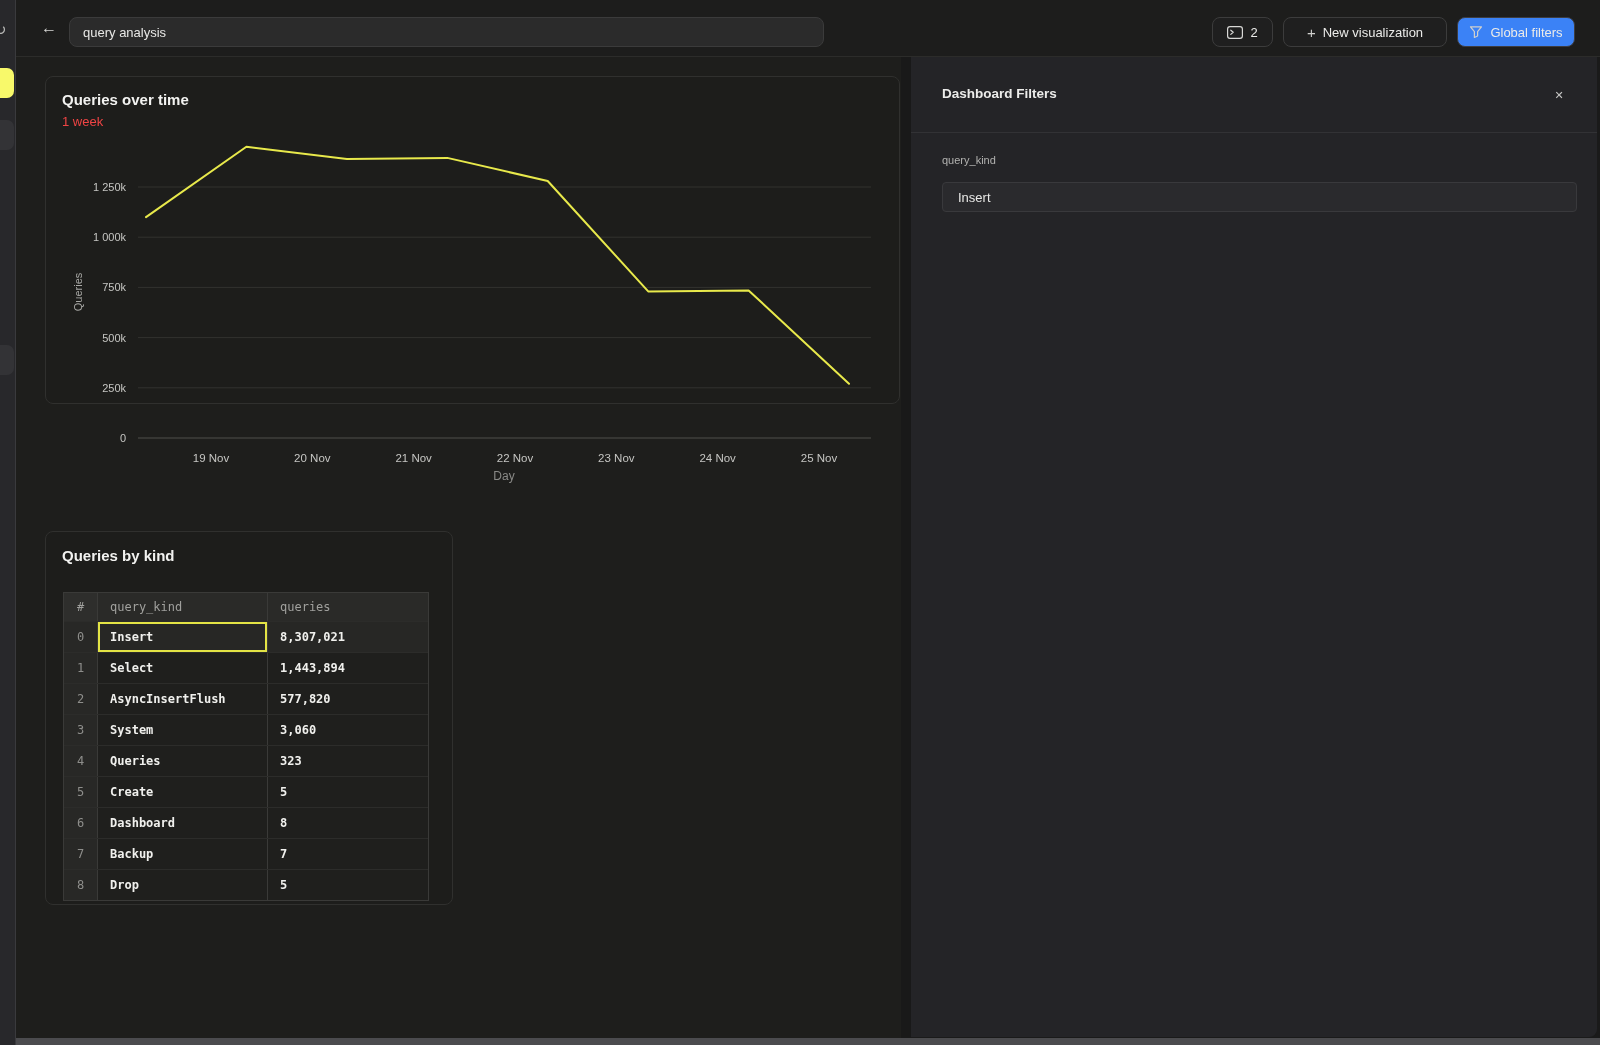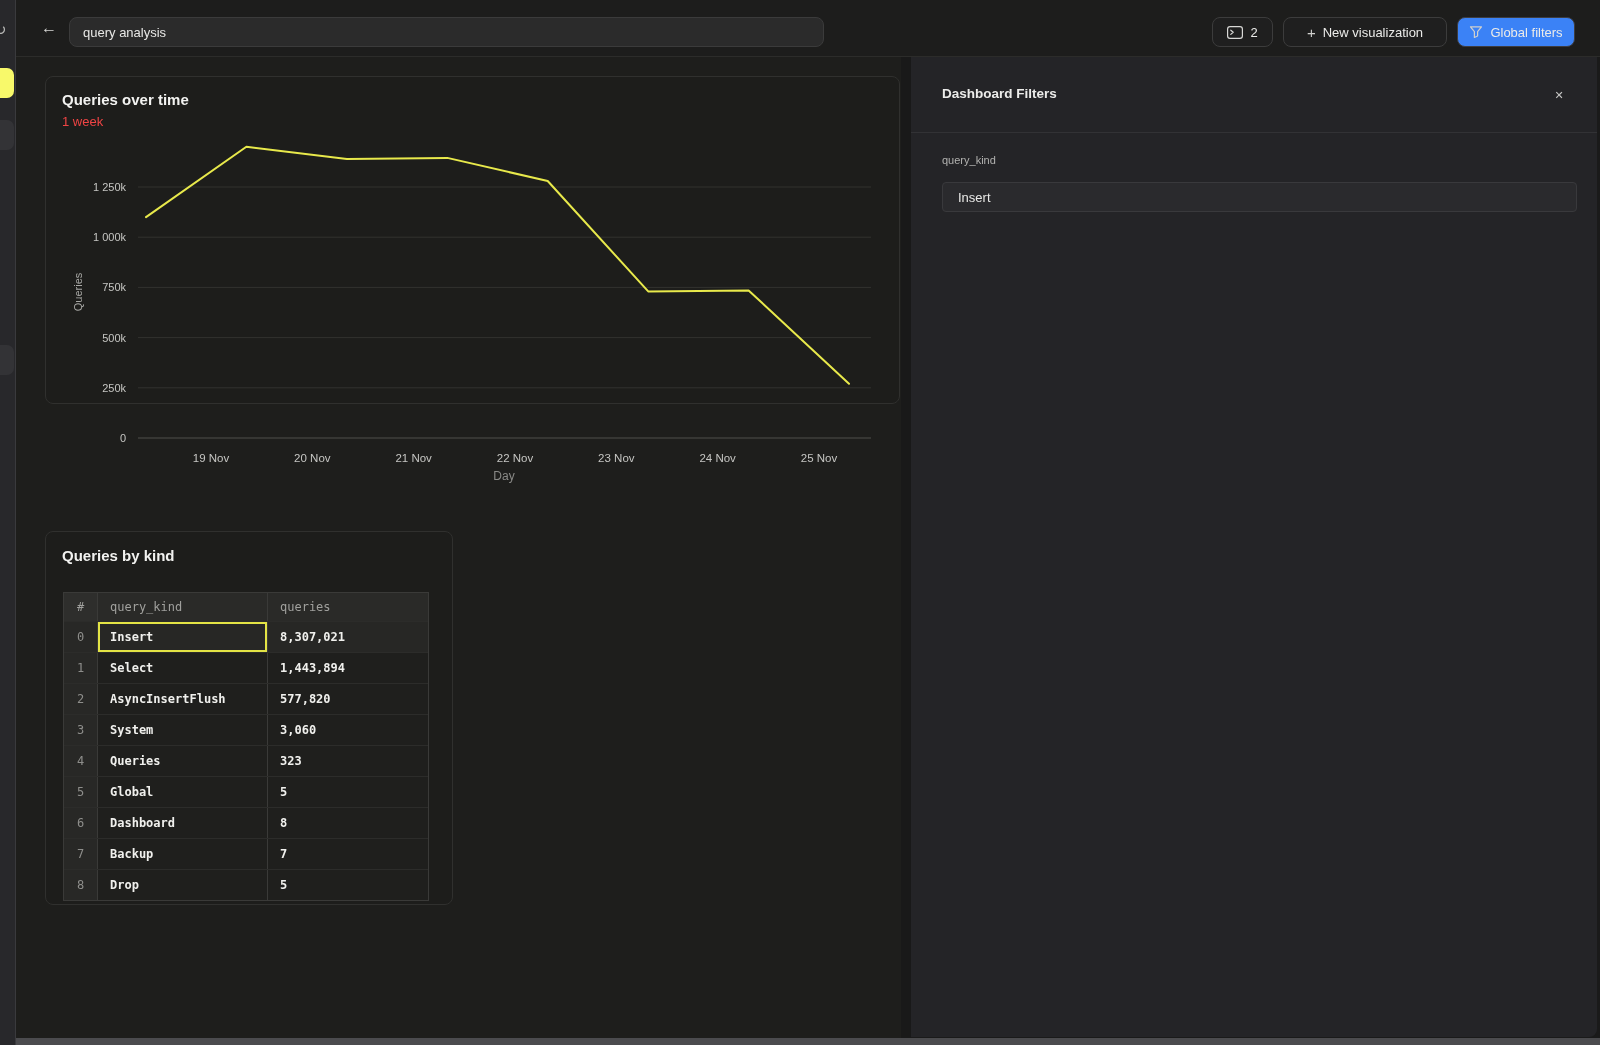--- a/index.html
+++ b/index.html
@@ -171,21 +171,21 @@
           <div class="c-kind">System</div>
           <div class="c-q">3,060</div>
         </div>
         <div class="trow">
           <div class="c-idx">4</div>
           <div class="c-kind">Queries</div>
           <div class="c-q">323</div>
         </div>
         <div class="trow">
           <div class="c-idx">5</div>
-          <div class="c-kind">Global</div>
+          <div class="c-kind">Create</div>
           <div class="c-q">5</div>
         </div>
         <div class="trow">
           <div class="c-idx">6</div>
           <div class="c-kind">Dashboard</div>
           <div class="c-q">8</div>
         </div>
         <div class="trow">
           <div class="c-idx">7</div>
           <div class="c-kind">Backup</div>

